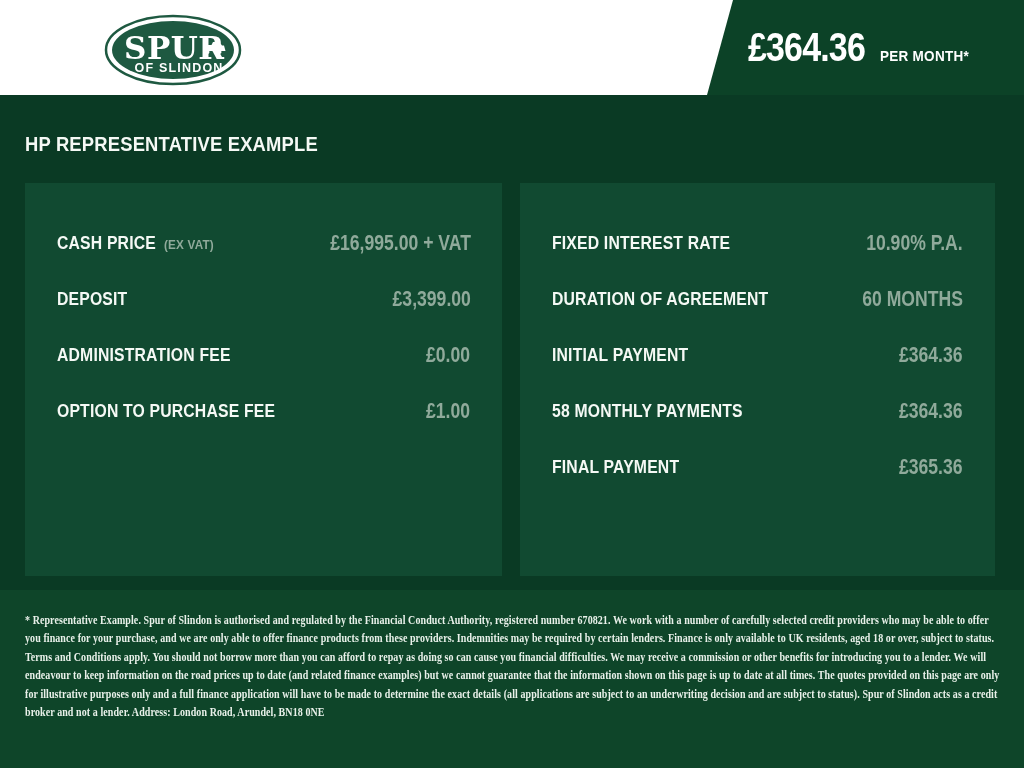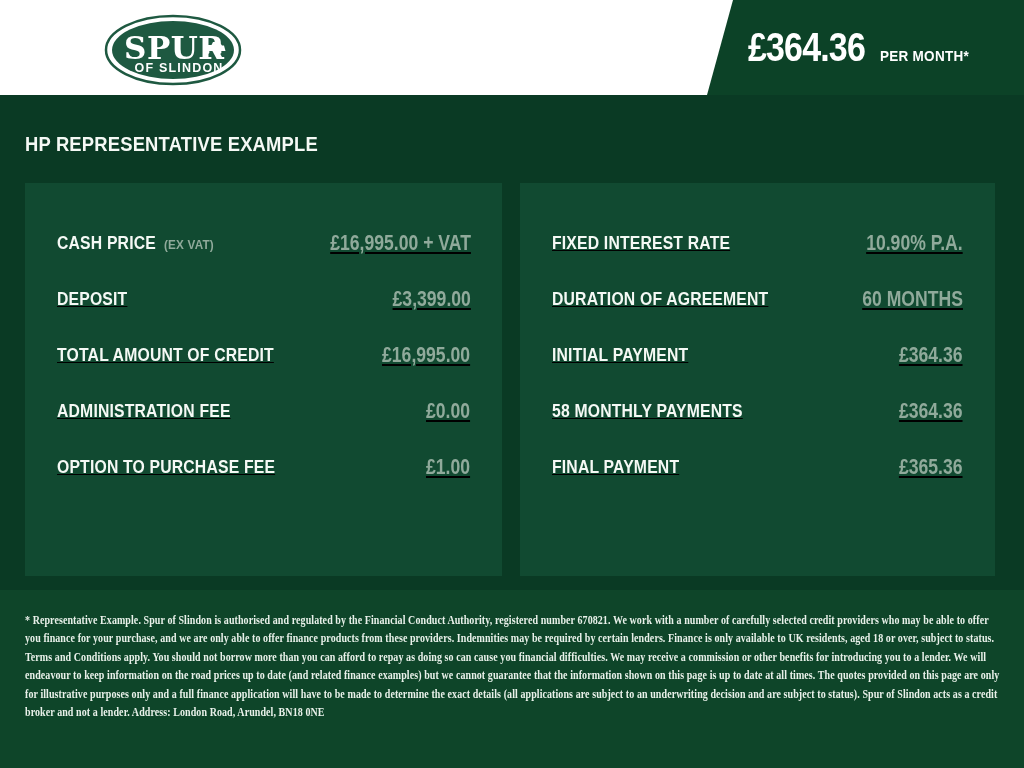--- a/index.html
+++ b/index.html
@@ -64,21 +64,21 @@
   .panel {
     background: var(--panel-bg);
     height: 393px;
     padding: 32px 32px 0 32px;
   }
   .panel.left  { width: 480px; }
   .panel.right { width: 477px; }
 
   .row {
     height: 56px;
-    display: flex; justify-content: space-between; align-items: center; text-decoration: underline;
+    display: flex; justify-content: space-between; align-items: center;
   }
   .row-label {
     color: var(--label-text);
     font-size: 17.5px; font-weight: bold;
     display: inline-block; transform: scaleX(0.9); transform-origin: left center;
     white-space: nowrap; letter-spacing: 0.2px;
   }
   .row-note {
     color: var(--value-text);
     font-size: 13px; font-weight: bold; margin-left: 9px;
@@ -143,24 +143,20 @@
     <div class="panel left">
       <div class="row">
         <div><span class="row-label"><span>CASH PRICE</span><span class="row-note">(EX VAT)</span></span></div>
         <span class="row-value">£16,995.00 + VAT</span>
       </div>
       <div class="row">
         <span class="row-label">DEPOSIT</span>
         <span class="row-value">£3,399.00</span>
       </div>
       <div class="row">
-        <span class="row-label">TOTAL AMOUNT OF CREDIT</span>
-        <span class="row-value">£16,995.00</span>
-      </div>
-      <div class="row">
         <span class="row-label">ADMINISTRATION FEE</span>
         <span class="row-value">£0.00</span>
       </div>
       <div class="row">
         <span class="row-label">OPTION TO PURCHASE FEE</span>
         <span class="row-value">£1.00</span>
       </div>
     </div>
 
     <div class="panel right">

